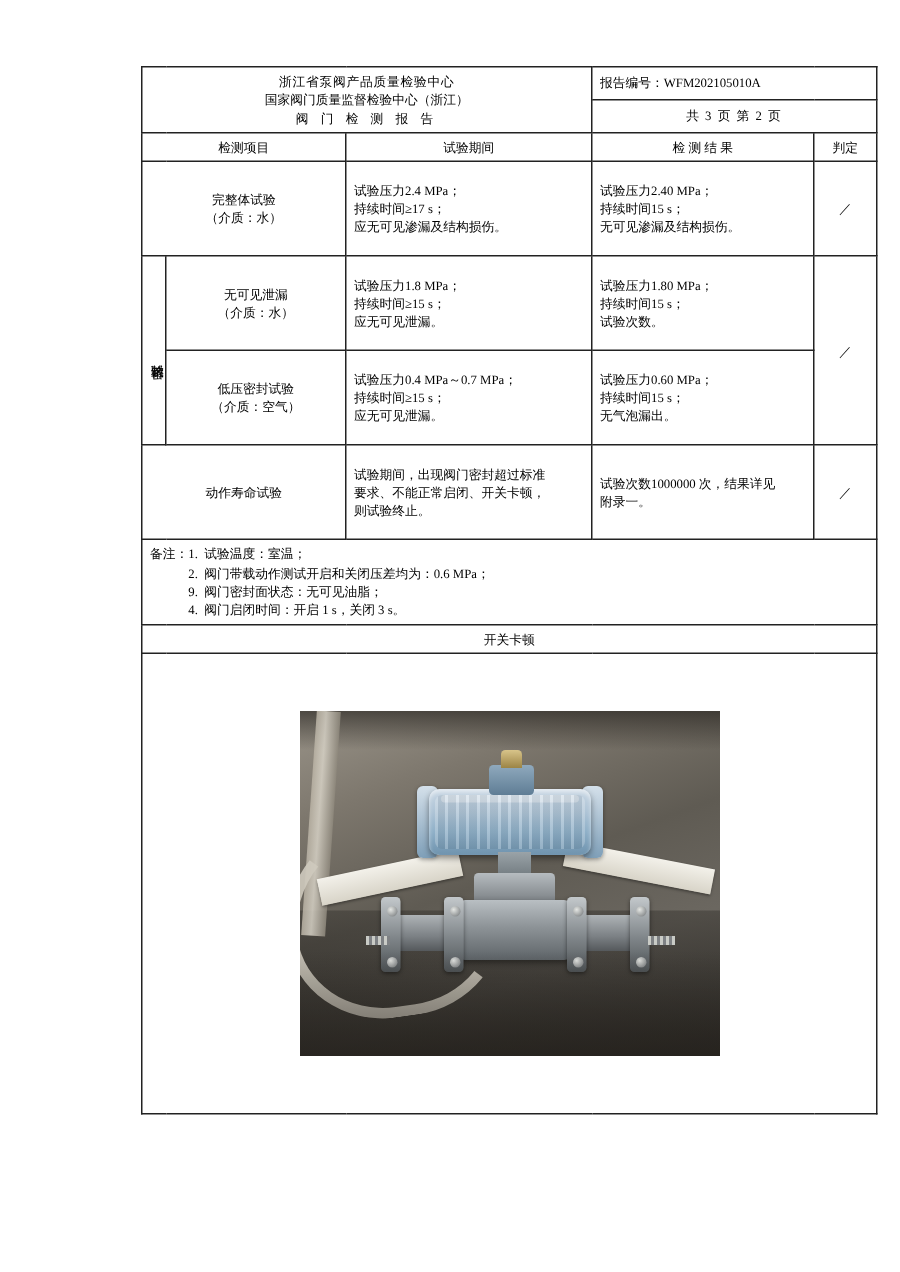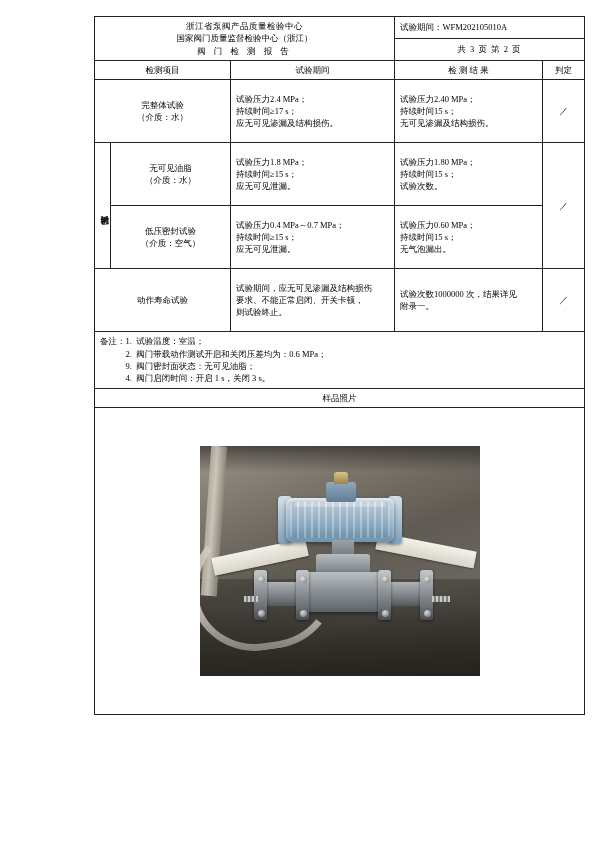--- a/index.html
+++ b/index.html
@@ -10,21 +10,21 @@
   body {
     width: 600px;
     height: 848px;
     font-family: "Liberation Serif", serif;
     color: #000;
     position: relative;
   }
   .page {
     position: absolute;
     left: 56px;
-    top: 16px;
+    top: 44px;
     width: 490px;
     height: 784px;
     box-sizing: border-box;
     padding-left: 38px;
   }
   table.report {
     border-collapse: collapse;
     width: 490px;
     table-layout: fixed;
   }
@@ -232,21 +232,21 @@
       <col style="width:42px">
     </colgroup>
     <tbody>
 
       <tr>
         <td colspan="3" rowspan="2" class="hdr-title">
           <div class="l1">浙江省泵阀产品质量检验中心</div>
           <div class="l2">国家阀门质量监督检验中心（浙江）</div>
           <div class="l3">阀 门 检 测 报 告</div>
         </td>
-        <td colspan="2" class="rpt-no">试验期间：WFM202105010A</td>
+        <td colspan="2" class="rpt-no">报告编号：WFM202105010A</td>
       </tr>
       <tr>
         <td colspan="2" class="pages">共  3  页      第  2  页</td>
       </tr>
 
       <tr>
         <td colspan="2" class="colhdr">检测项目</td>
         <td class="colhdr">试验期间</td>
         <td class="colhdr">检 测 结 果</td>
         <td class="colhdr">判定</td>
@@ -264,21 +264,21 @@
 持续时间15 s；
 无可见渗漏及结构损伤。</td>
         <td class="ctr">／</td>
       </tr>
 
       <tr>
         <td rowspan="2" class="vert-label">
           <span>密封试验</span>
         </td>
         <td class="ctr cellpad tall">
-          <div>无可见油脂</div>
+          <div>无可见泄漏</div>
           <div>（介质：水）</div>
         </td>
         <td class="cellpad" style="white-space:pre-line">试验压力1.8 MPa；
 持续时间≥15 s；
 应无可见泄漏。</td>
         <td class="cellpad" style="white-space:pre-line">试验压力1.80 MPa；
 持续时间15 s；
 试验次数。</td>
         <td rowspan="2" class="ctr">／</td>
       </tr>
@@ -293,21 +293,21 @@
 应无可见泄漏。</td>
         <td class="cellpad" style="white-space:pre-line">试验压力0.60 MPa；
 持续时间15 s；
 无气泡漏出。</td>
       </tr>
 
       <tr>
         <td colspan="2" class="ctr cellpad tall">
           <div>动作寿命试验</div>
         </td>
-        <td class="cellpad" style="white-space:pre-line">试验期间，应无可见渗漏及结构损伤
+        <td class="cellpad" style="white-space:pre-line">试验期间，出现阀门密封超过标准
 要求、不能正常启闭、开关卡顿，
 则试验终止。</td>
         <td class="cellpad" style="white-space:pre-line">试验次数1000000 次，结果详见
 附录一。</td>
         <td class="ctr">／</td>
       </tr>
 
       <tr>
         <td colspan="5" class="remarks">
           <div style="display:flex">
@@ -316,21 +316,21 @@
               <div class="rline">1.  试验温度：室温；</div>
               <div class="rline">2.  阀门带载动作测试开启和关闭压差均为：0.6 MPa；</div>
               <div class="rline">9.  阀门密封面状态：无可见油脂；</div>
               <div class="rline">4.  阀门启闭时间：开启 1 s，关闭 3 s。</div>
             </div>
           </div>
         </td>
       </tr>
 
       <tr>
-        <td colspan="5" class="photo-label">样品照片</td>
+        <td colspan="5" class="photo-label">开关卡顿</td>
       </tr>
 
       <tr>
         <td colspan="5" class="photo-cell">
           <div class="photo-frame">
             <div class="floor"></div>
             <div class="darkstrip"></div>
             <div class="wallpipe"></div>
             <div class="hose"></div>
             <div class="tag1"></div>

